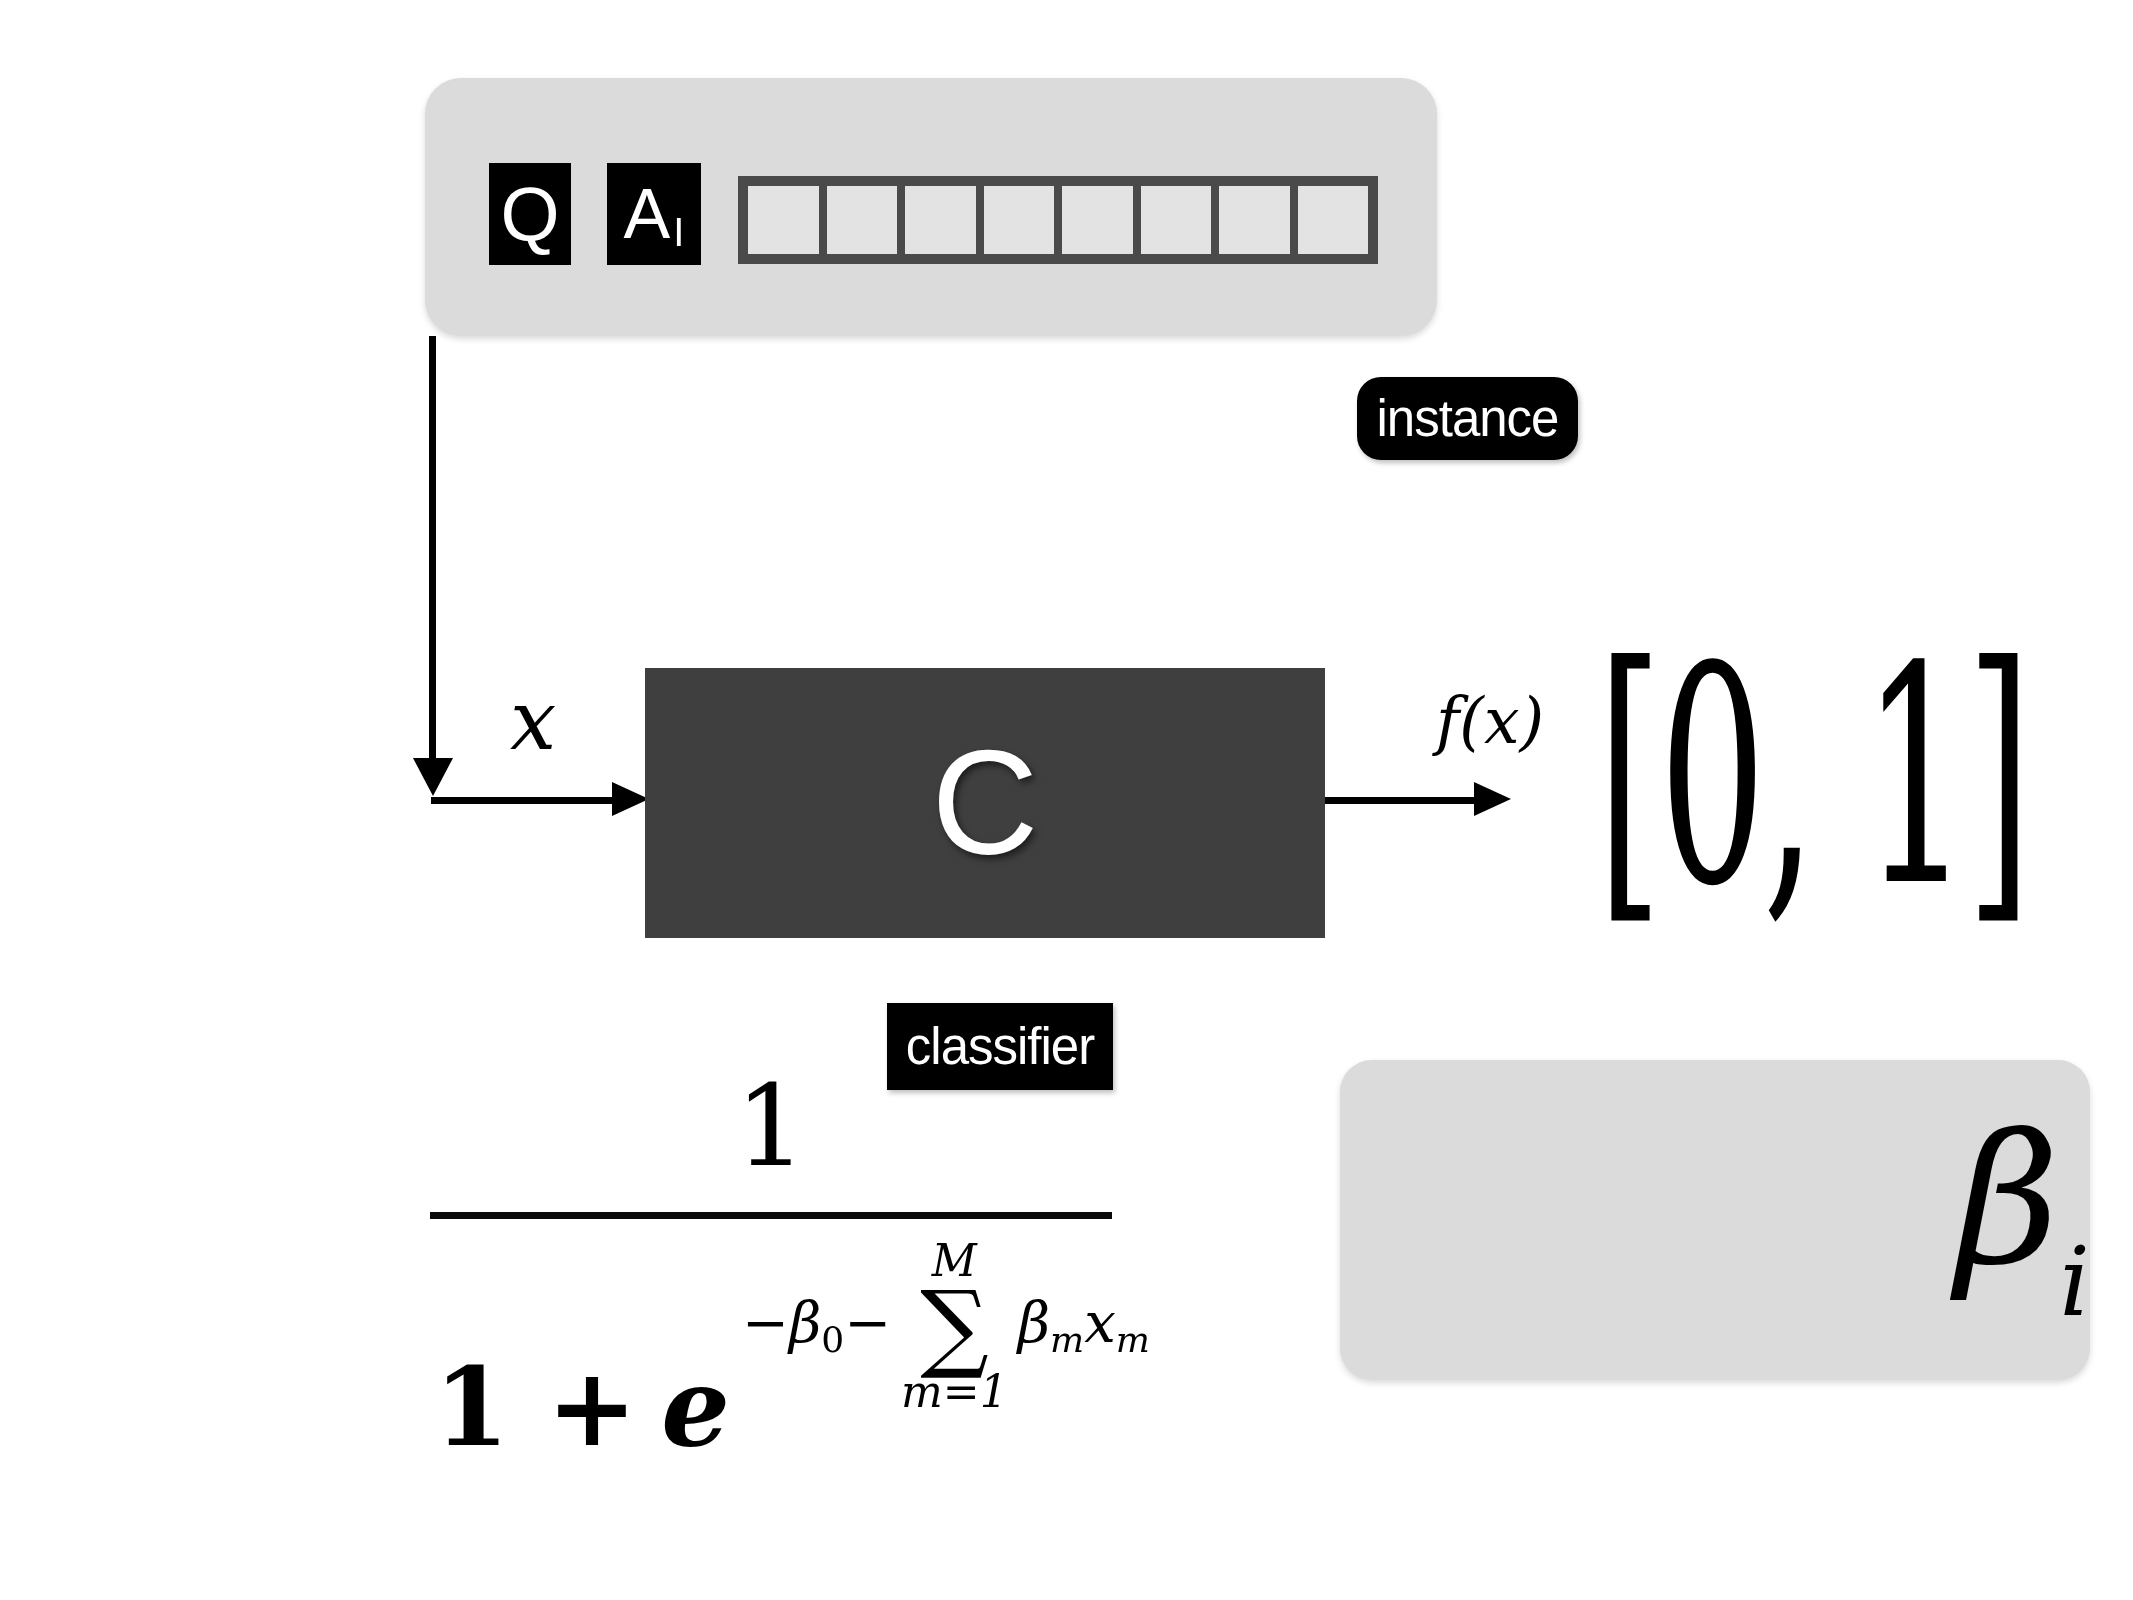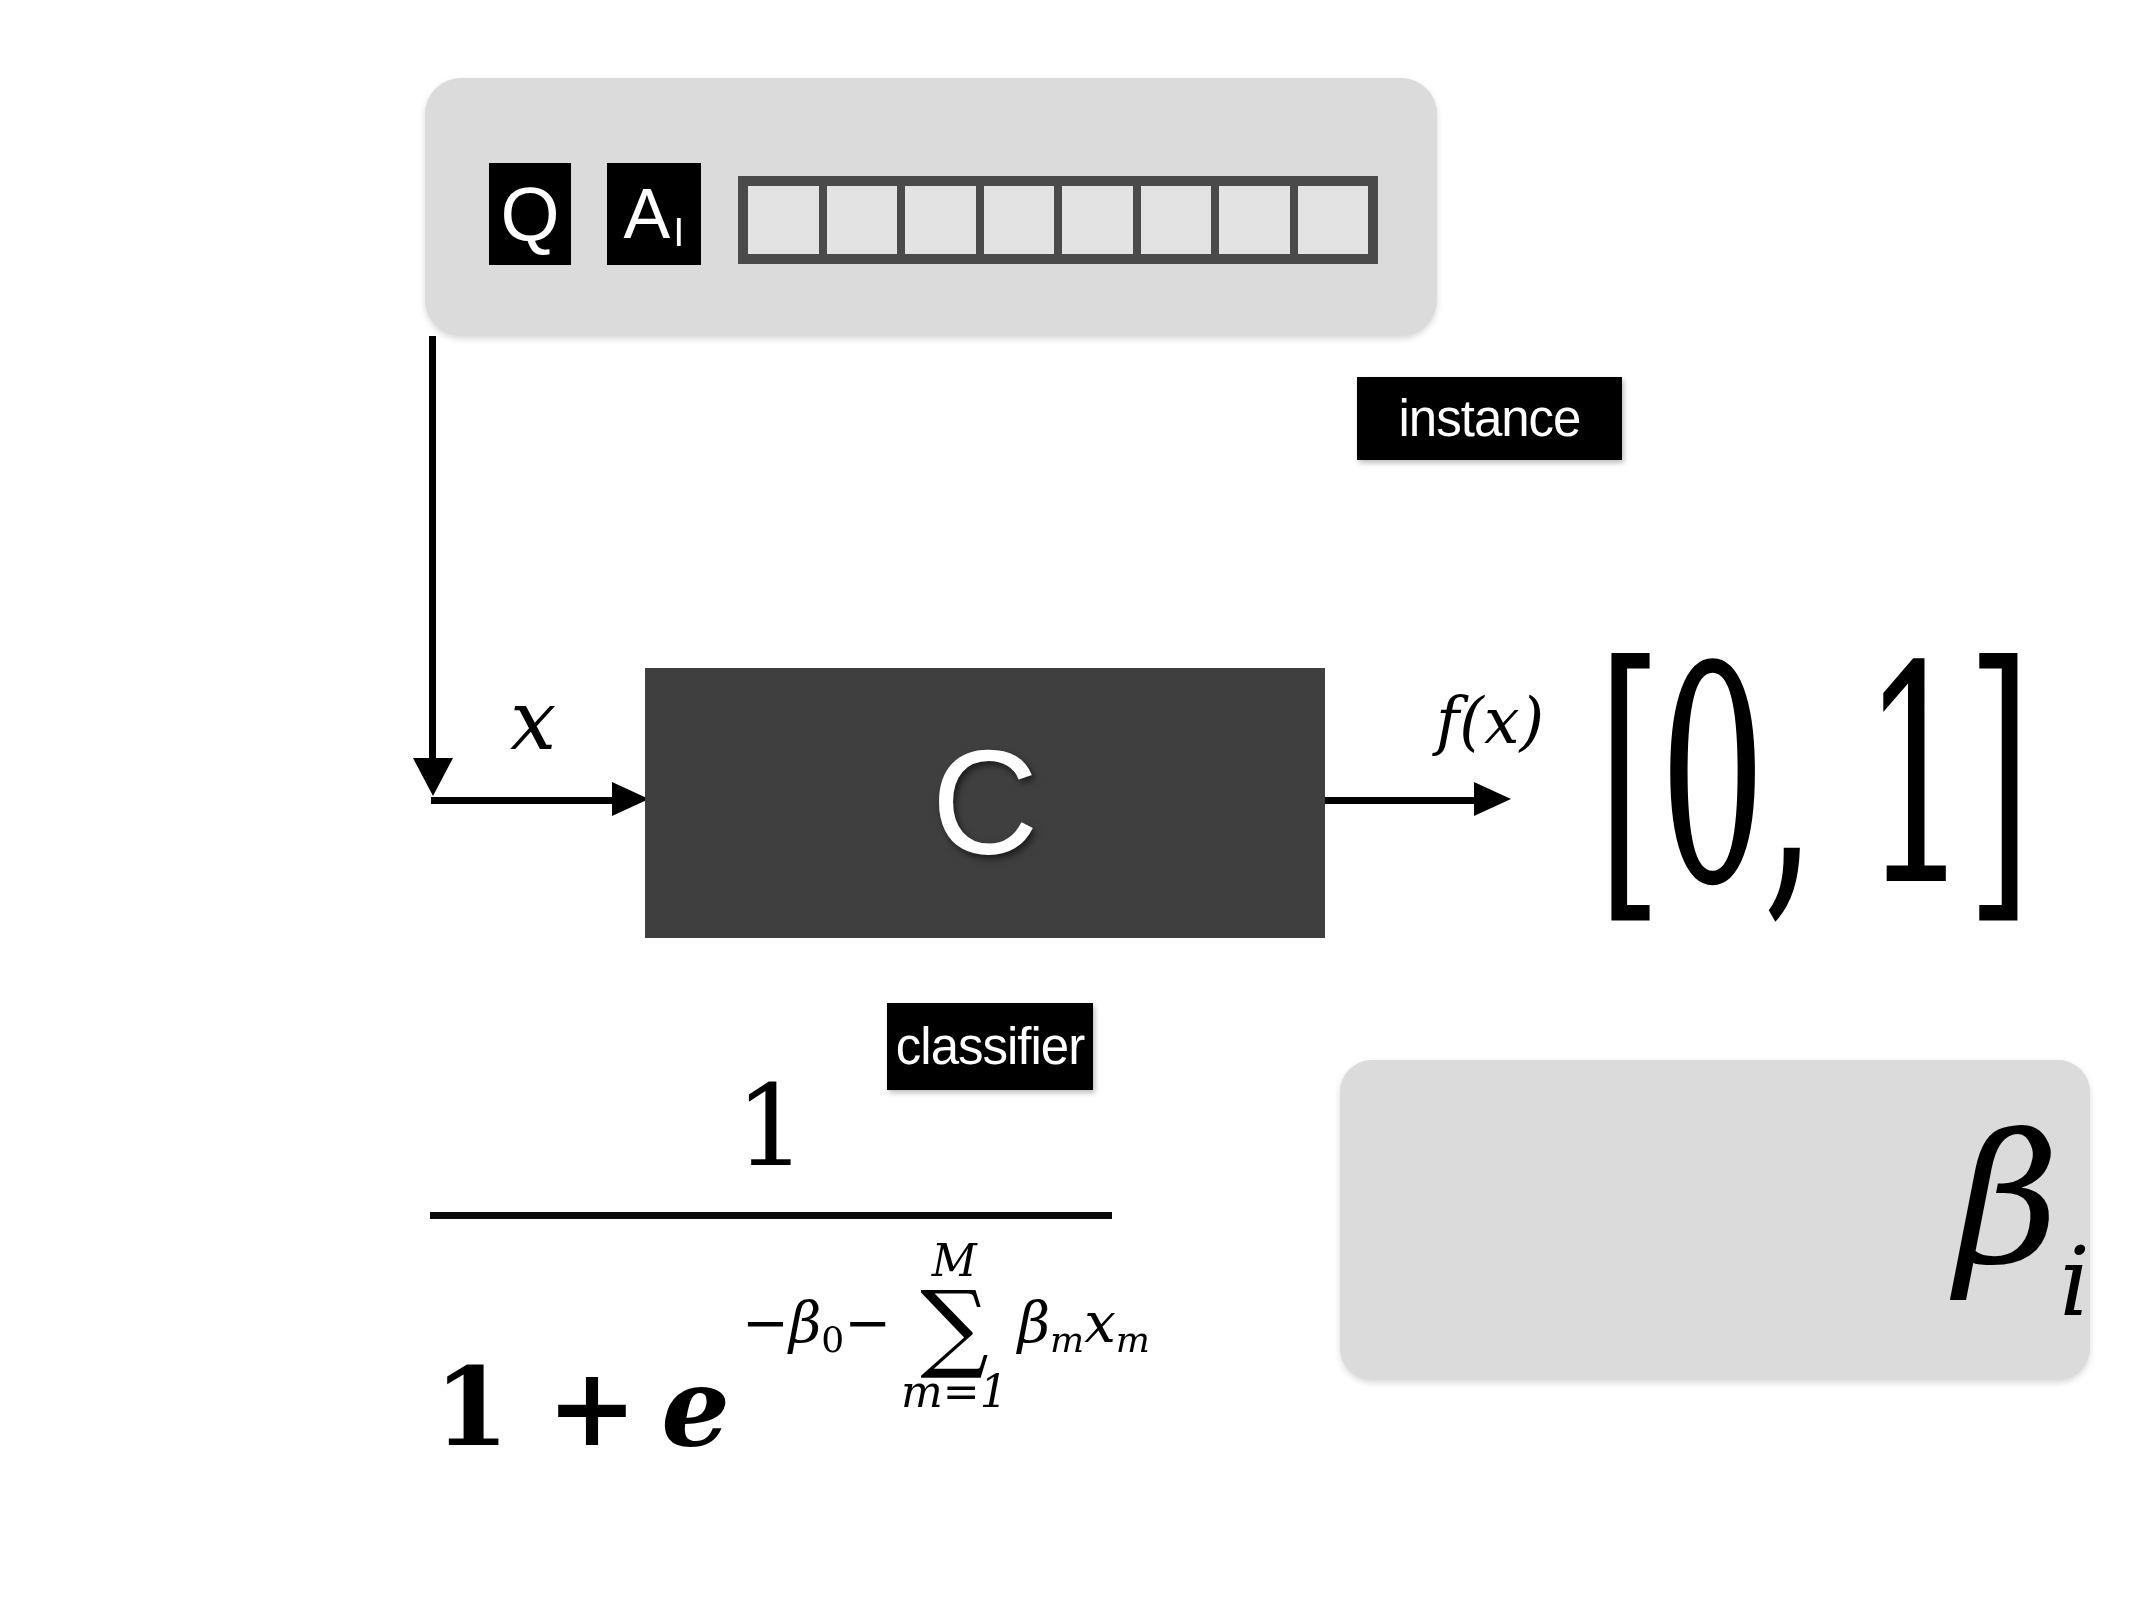--- a/index.html
+++ b/index.html
@@ -27,22 +27,22 @@
   .hline-in{left:431px;top:797px;width:182px;height:7px;}
   .hhead-in{left:612px;top:782px;width:0;height:0;border-top:17px solid transparent;
             border-bottom:17px solid transparent;border-left:37px solid #000;}
   .hline-out{left:1325px;top:797px;width:150px;height:7px;}
   .hhead-out{left:1474px;top:782px;width:0;height:0;border-top:17px solid transparent;
              border-bottom:17px solid transparent;border-left:37px solid #000;}
 
   
   .badge{position:absolute;background:#000;color:#fff;display:flex;align-items:center;
          justify-content:center;letter-spacing:-1px;box-shadow:2px 3px 5px rgba(0,0,0,0.25);}
-  .badge-instance{left:1357px;top:377px;width:265px;height:83px;font-size:51px;}
-  .badge-classifier{left:887px;top:1003px;width:206px;height:87px;font-size:51px;}
+  .badge-instance{left:1357px;top:377px;width:221px;height:83px;font-size:51px;border-radius:24px;}
+  .badge-classifier{left:887px;top:1003px;width:226px;height:87px;font-size:51px;}
 
   
   .cbox{left:645px;top:668px;width:680px;height:270px;background:#3f3f3f;color:#fff;
         display:flex;align-items:center;justify-content:center;font-size:148px;line-height:1;
         text-shadow:3px 4px 7px rgba(0,0,0,0.55);}
 
   
   .m-it{font-family:"DejaVu Serif",serif;font-style:italic;}
   .m-up{font-family:"DejaVu Serif",serif;font-style:normal;}
   .x-label{left:510px;top:680px;font-size:82px;line-height:1;}

